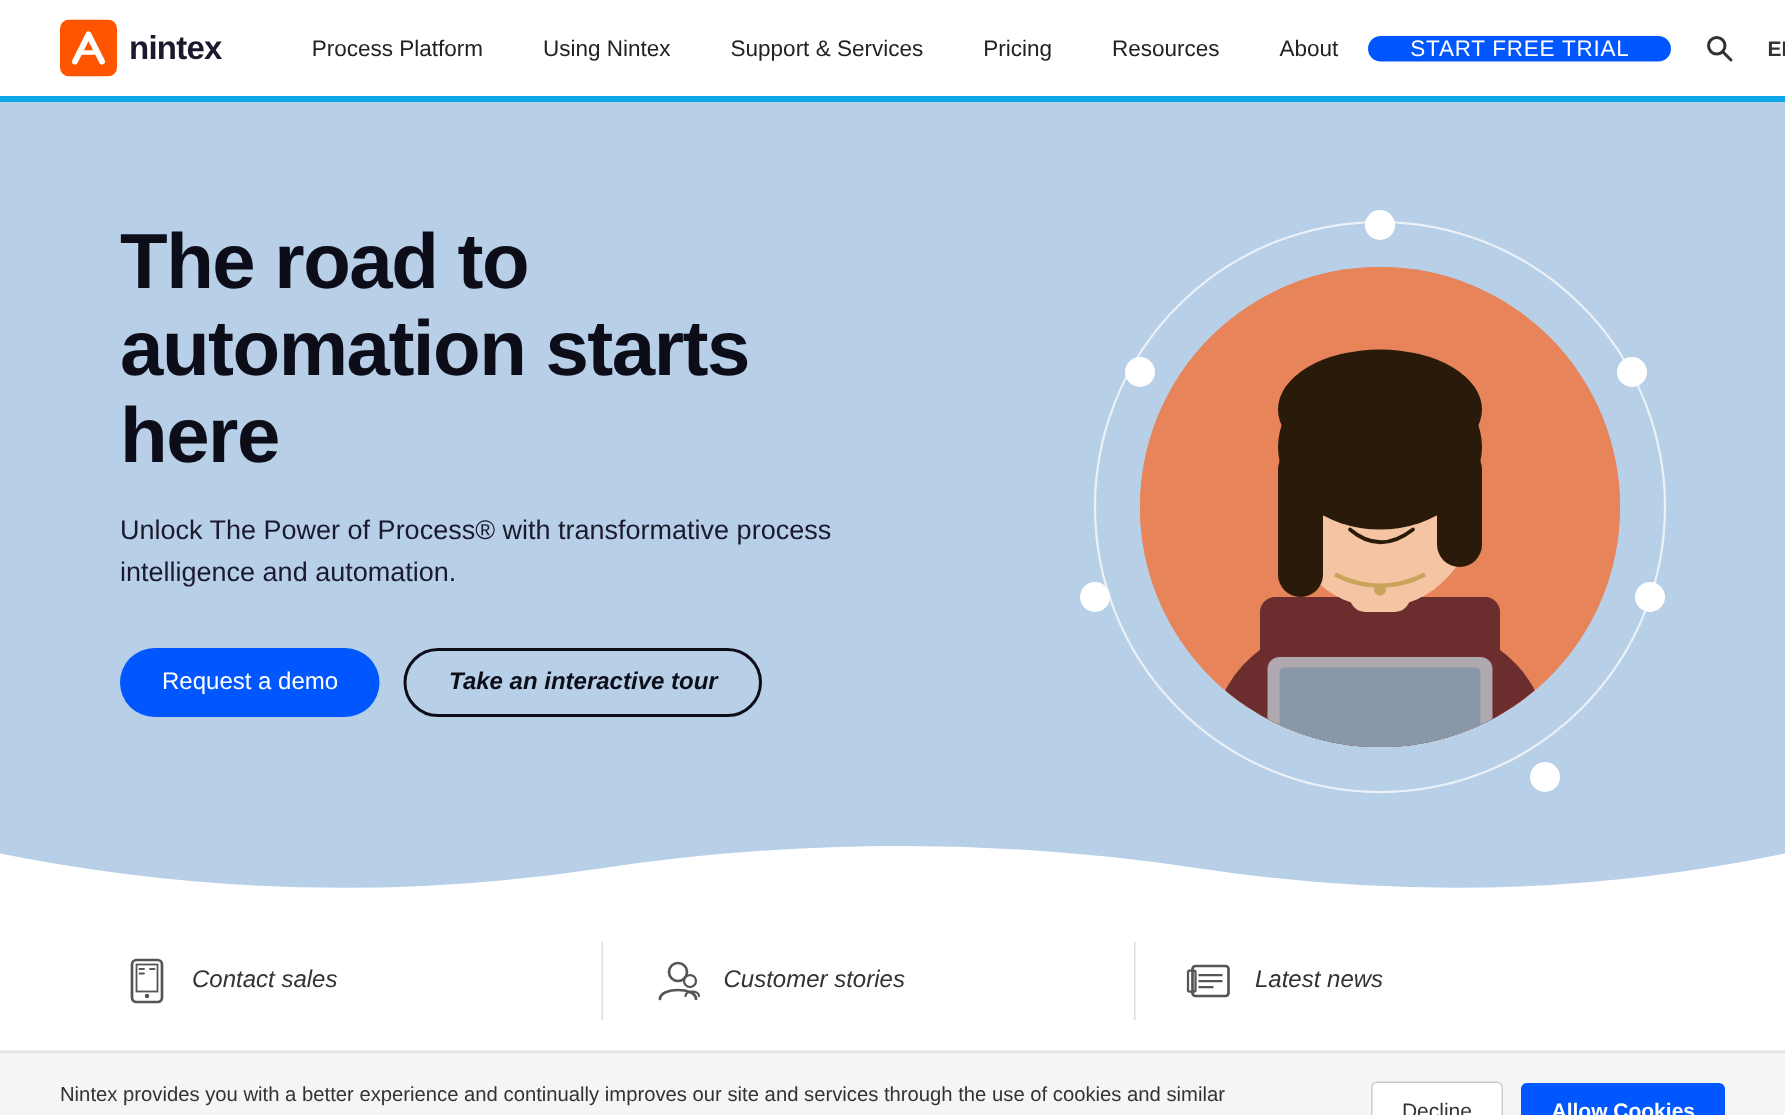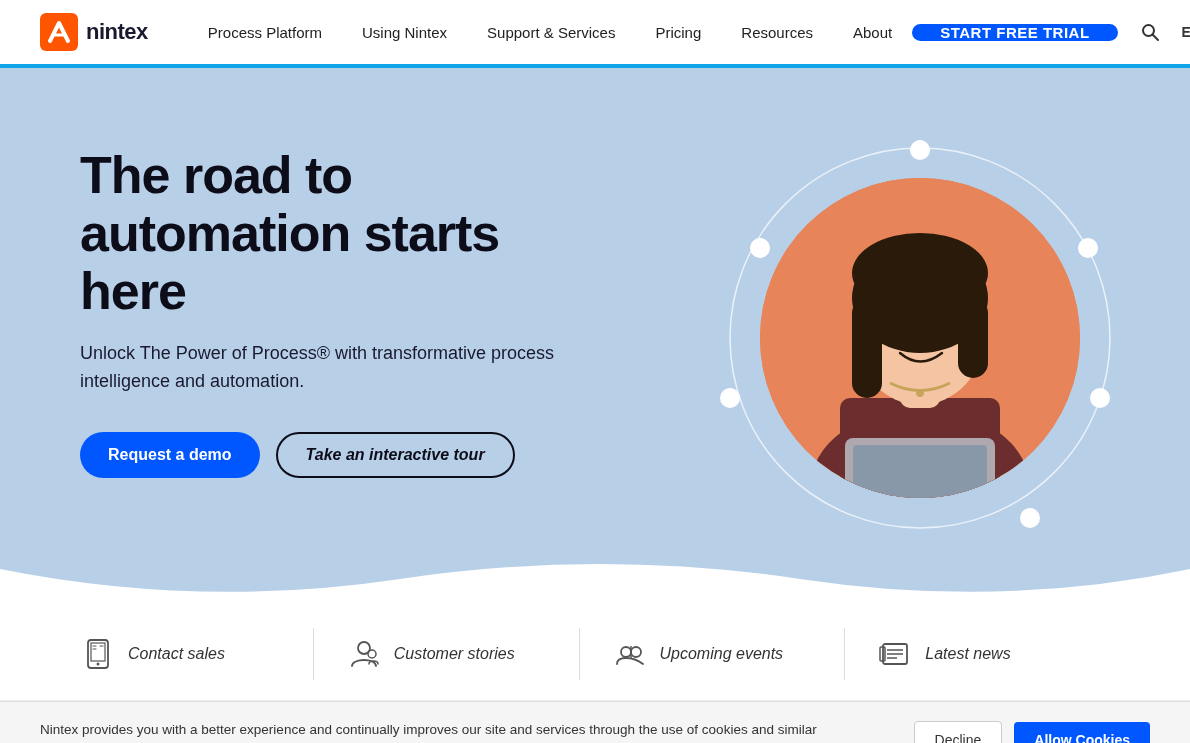--- a/index.html
+++ b/index.html
@@ -72,21 +72,21 @@
       font-weight: 600;
       cursor: pointer;
     }
     .start-trial-btn {
       background: #0057ff;
       color: #fff;
       border: none;
       border-radius: 30px;
       padding: 0 28px;
       font-size: 15px;
-      font-weight: 700;
+      font-weight: 400;
       cursor: pointer;
       letter-spacing: 0.5px;
       white-space: nowrap;
     }
 
     
     .hero {
       background: #b8cfe8;
       min-height: 540px;
       position: relative;
@@ -121,21 +121,21 @@
       align-items: center;
       flex-wrap: wrap;
     }
     .btn-demo {
       background: #0057ff;
       color: #fff;
       border: none;
       border-radius: 30px;
       padding: 14px 28px;
       font-size: 16px;
-      font-weight: 700;
+      font-weight: 400;
       cursor: pointer;
     }
     .btn-tour {
       background: transparent;
       color: #0d0d1a;
       border: 2px solid #0d0d1a;
       border-radius: 30px;
       padding: 12px 28px;
       font-size: 16px;
       font-weight: 600;
@@ -331,29 +331,20 @@
   <div class="bottom-bar-item">
     <svg width="36" height="36" viewBox="0 0 36 36" fill="none">
       <circle cx="18" cy="12" r="6" stroke="#555" stroke-width="1.8" fill="none"></circle>
       <path d="M6 30 C6 22 30 22 30 30" stroke="#555" stroke-width="1.8" fill="none" stroke-linecap="round"></path>
       <circle cx="26" cy="18" r="4" stroke="#555" stroke-width="1.5" fill="none"></circle>
       <path d="M23 28 C23 24 32 24 32 28" stroke="#555" stroke-width="1.5" fill="none" stroke-linecap="round"></path>
     </svg>
     <span class="bottom-bar-label">Customer stories</span>
   </div>
 
-  <div class="bottom-bar-item">
-    <svg width="36" height="36" viewBox="0 0 36 36" fill="none">
-      <circle cx="14" cy="16" r="5" stroke="#555" stroke-width="1.8" fill="none"></circle>
-      <circle cx="24" cy="16" r="5" stroke="#555" stroke-width="1.8" fill="none"></circle>
-      <path d="M5 28 C5 22 13 22 14 22 C15 22 23 22 31 28" stroke="#555" stroke-width="1.8" fill="none" stroke-linecap="round"></path>
-      <line x1="19" y1="10" x2="19" y2="22" stroke="#555" stroke-width="1.5"></line>
-    </svg>
-    <span class="bottom-bar-label">Upcoming events</span>
-  </div>
 
   <div class="bottom-bar-item">
     <svg width="36" height="36" viewBox="0 0 36 36" fill="none">
       <rect x="6" y="8" width="24" height="20" rx="2" stroke="#555" stroke-width="1.8" fill="none"></rect>
       <line x1="10" y1="14" x2="26" y2="14" stroke="#555" stroke-width="1.5"></line>
       <line x1="10" y1="18" x2="26" y2="18" stroke="#555" stroke-width="1.5"></line>
       <line x1="10" y1="22" x2="20" y2="22" stroke="#555" stroke-width="1.5"></line>
       <rect x="3" y="11" width="5" height="14" rx="1" stroke="#555" stroke-width="1.5" fill="none"></rect>
     </svg>
     <span class="bottom-bar-label">Latest news</span>

